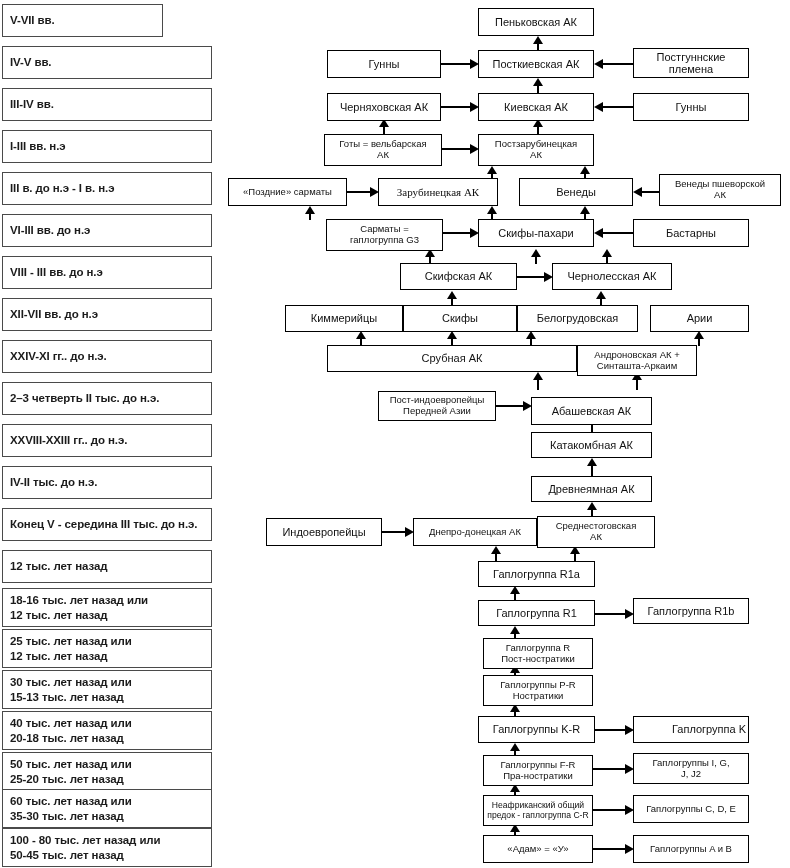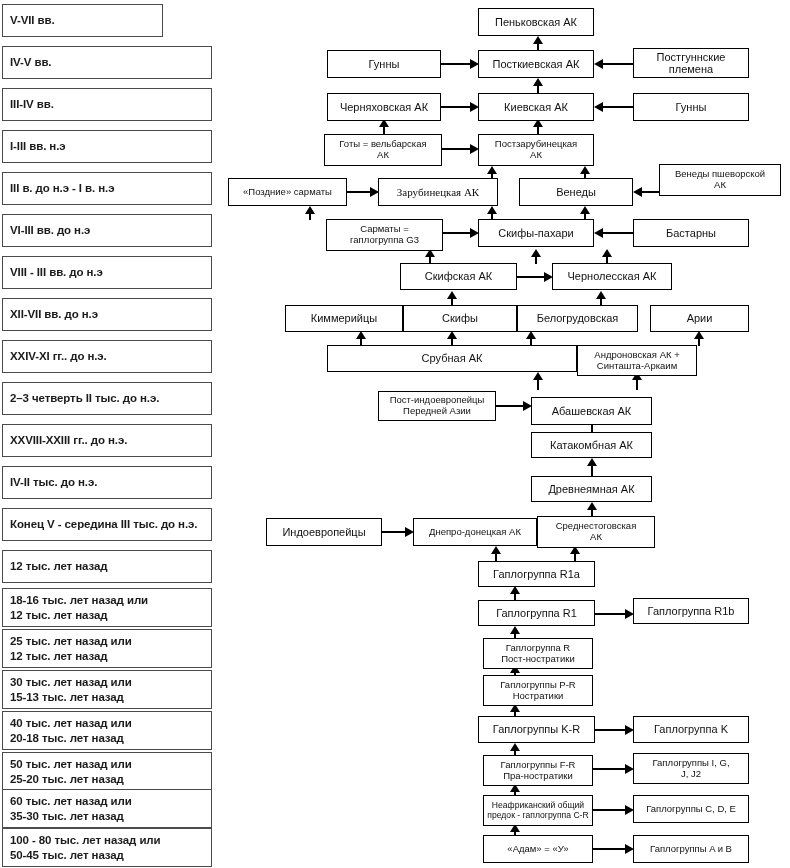--- a/index.html
+++ b/index.html
@@ -463,21 +463,21 @@
       <div class="node" style="left: 378px; top: 178px; width: 120px; height: 28px; font-family: Liberation Serif, serif;">
         <div>
           <div>Зарубинецкая АК</div>
         </div>
       </div>
       <div class="node" style="left: 519px; top: 178px; width: 114px; height: 28px;">
         <div>
           <div>Венеды</div>
         </div>
       </div>
-      <div class="node sm" style="left: 659px; top: 164px; width: 122px; height: 32px;">
+      <div class="node sm" style="left: 659px; top: 174px; width: 122px; height: 32px;">
         <div>
           <div>Венеды пшеворской</div>
           <div>АК</div>
         </div>
       </div>
       <div class="node sm" style="left: 326px; top: 219px; width: 117px; height: 32px;">
         <div>
           <div>Сарматы =</div>
           <div>гаплогруппа G3</div>
         </div>
@@ -595,21 +595,21 @@
         <div>
           <div>Гаплогруппы P-R</div>
           <div>Ностратики</div>
         </div>
       </div>
       <div class="node" style="left: 478px; top: 716px; width: 117px; height: 27px;">
         <div>
           <div>Гаплогруппы K-R</div>
         </div>
       </div>
-      <div class="node" style="left: 633px; top: 716px; width: 116px; height: 27px;">
+      <div class="node" style="left: 633px; top: 716px; width: 116px; height: 27px; justify-content: flex-end;">
         <div>
           <div>Гаплогруппа K</div>
         </div>
       </div>
       <div class="node sm" style="left: 483px; top: 755px; width: 110px; height: 31px;">
         <div>
           <div>Гаплогруппы F-R</div>
           <div>Пра-ностратики</div>
         </div>
       </div>

